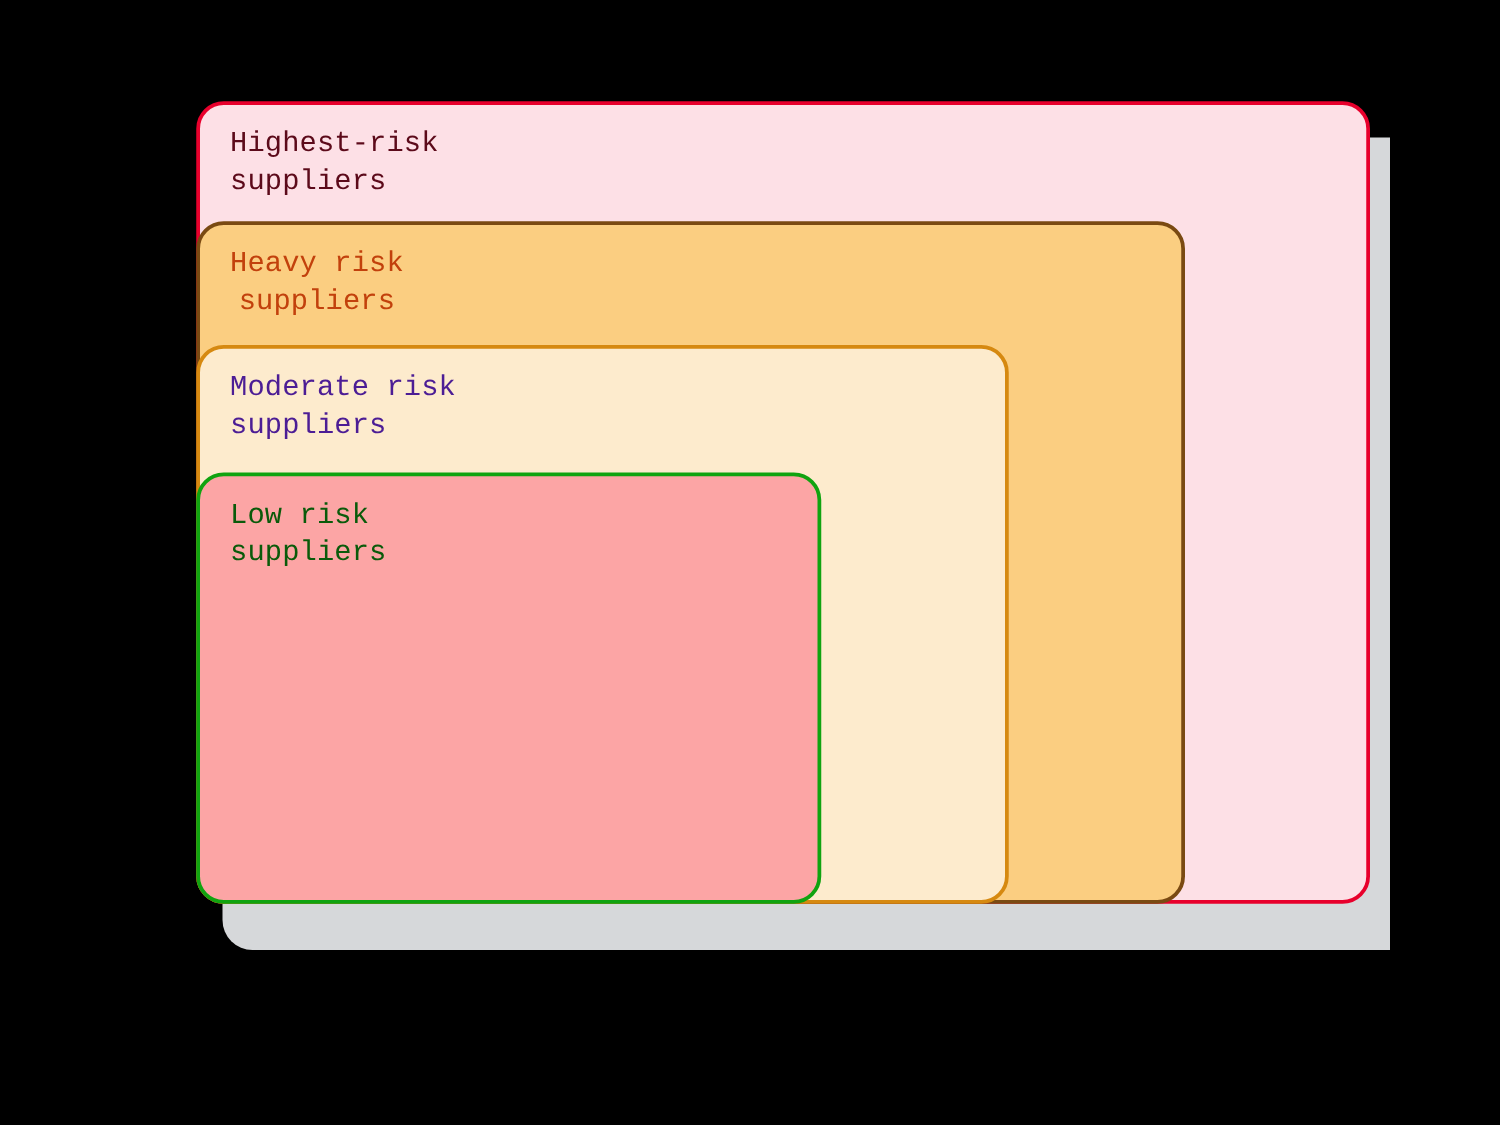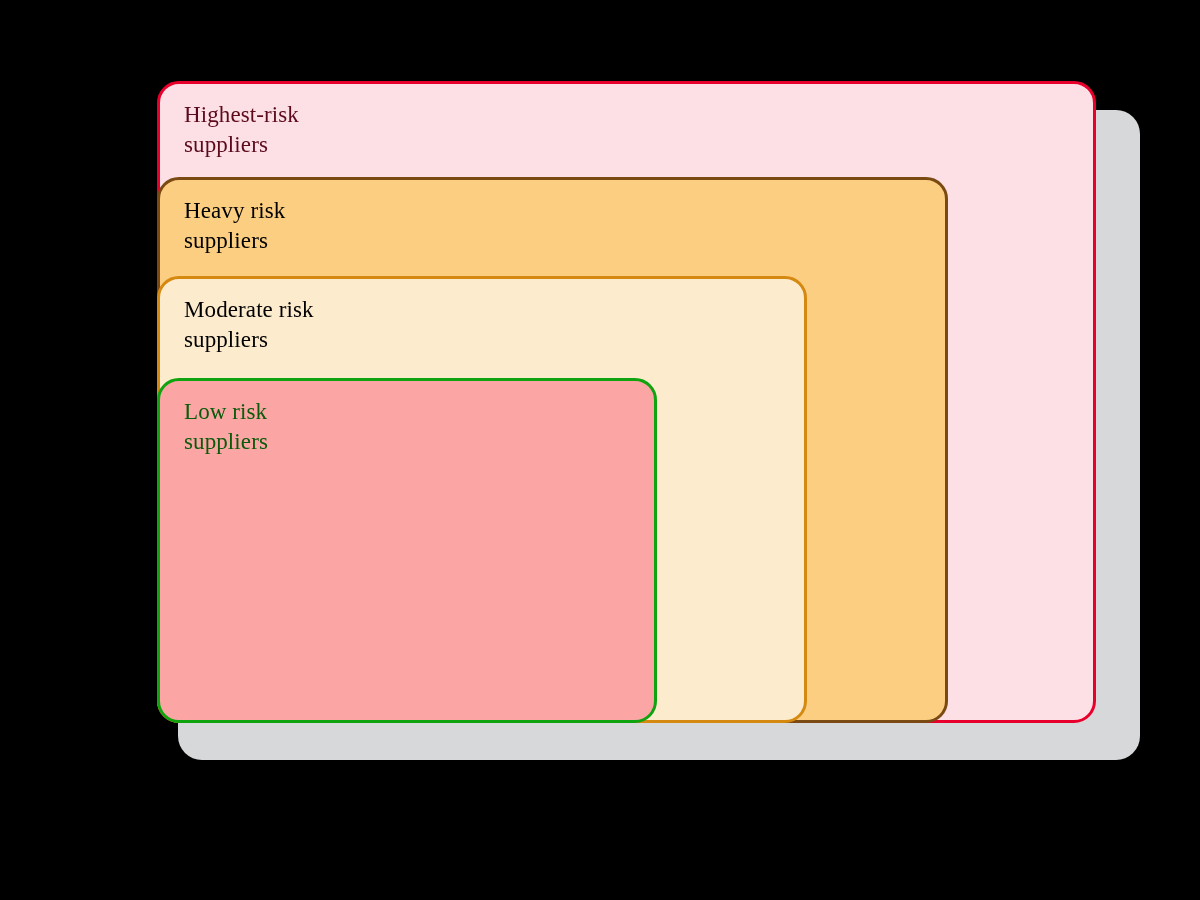--- a/index.html
+++ b/index.html
@@ -4,25 +4,25 @@
 <title>Supplier Risk Nested Diagram</title>
 <style>
   html, body {
     margin: 0;
     padding: 0;
     background: #000000;
   }
 
   #canvas {
     position: relative;
-    width: 1200px;
+    width: 1112px;
     height: 900px;
     background: #000000;
     overflow: hidden;
-    font-family: Liberation Serif, serif;
+    font-family: Liberation Mono, monospace;
   }
 
   
   .shadow-plate {
     position: absolute;
     left: 178px;
     top: 110px;
     width: 962px;
     height: 650px;
     background: #D6D8DA;
@@ -66,34 +66,34 @@
   .band-heavy {
     left: 157px;
     top: 177px;
     width: 791px;
     height: 546px;
     background: #FBCE81;
     border-width: 3px;
     border-color: #7A4A12;
     z-index: 2;
   }
-  .band-heavy .band-label { color: #000000; }
+  .band-heavy .band-label { color: #c2410c; text-align: center; }
 
   
   .band-moderate {
     left: 157px;
     top: 276px;
     width: 650px;
     height: 447px;
     background: #FDEBCD;
     border-width: 3px;
     border-color: #D68910;
     z-index: 3;
   }
-  .band-moderate .band-label { color: #000000; }
+  .band-moderate .band-label { color: #4c1d95; }
 
   
   .band-low {
     left: 157px;
     top: 378px;
     width: 500px;
     height: 345px;
     background: #fca5a5;
     border-width: 3px;
     border-color: #10A310;

